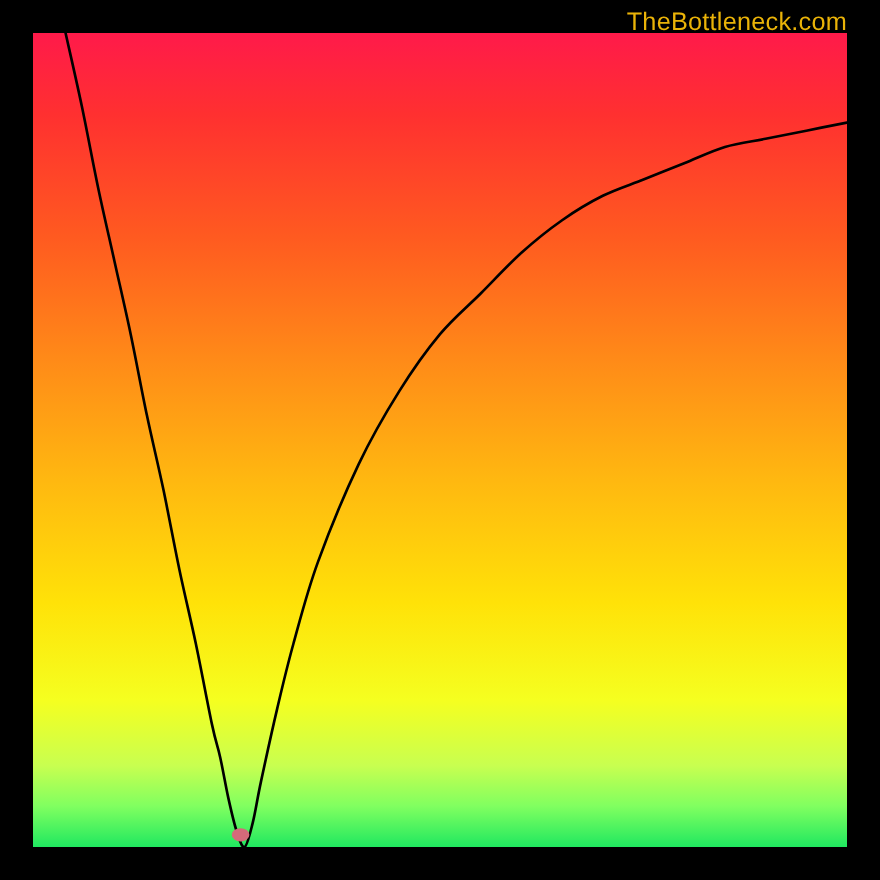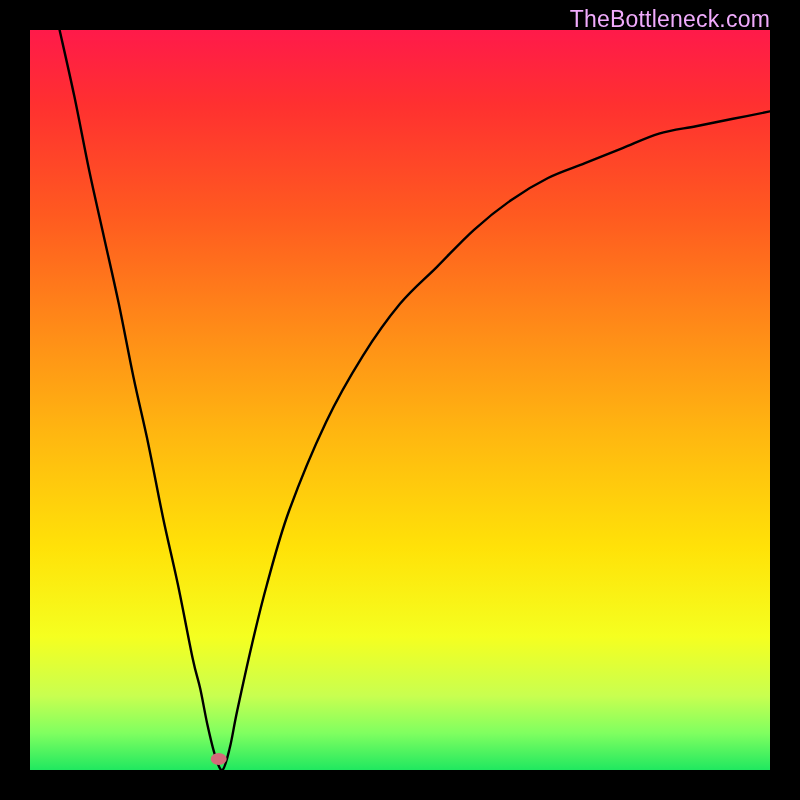--- a/index.html
+++ b/index.html
@@ -23,21 +23,21 @@
     position: absolute;
     left: 0;
     top: 0;
     width: 740px;
     height: 740px;
   }
   .watermark {
     position: absolute;
     top: 6px;
     right: 30px;
-    color: #f0abfc;
+    color: #eab308;
     font-size: 23px;
     font-weight: 500;
     letter-spacing: 0.2px;
   }
 </style>
 </head>
 <body>
 
 <div class="watermark">TheBottleneck.com</div>
 

